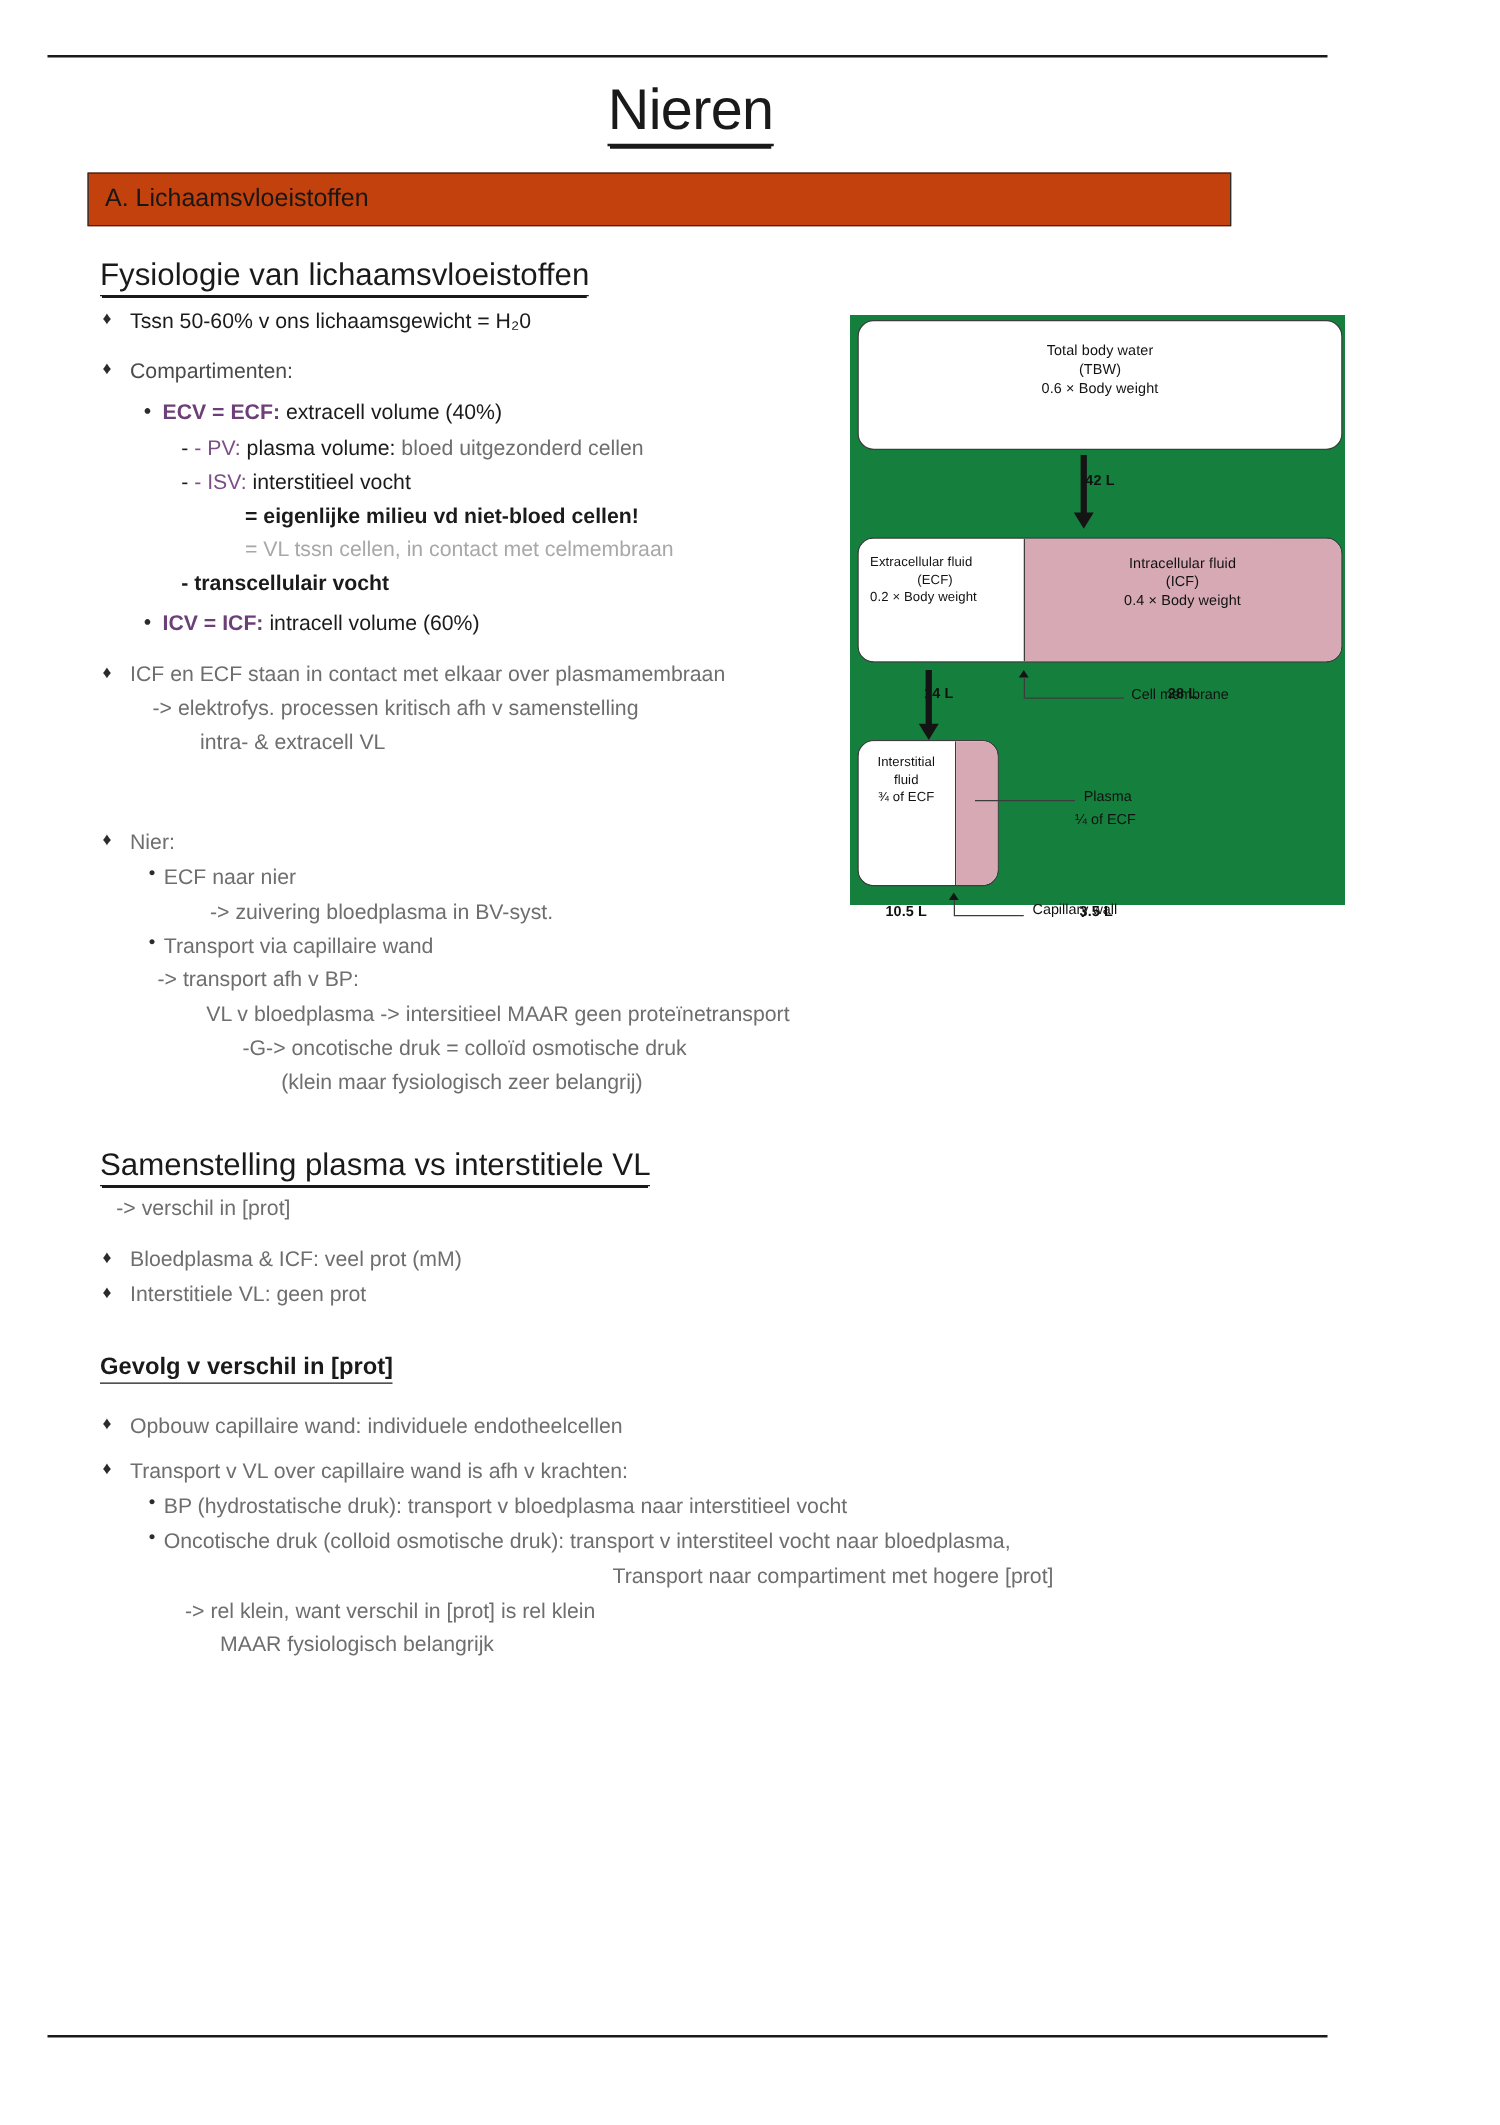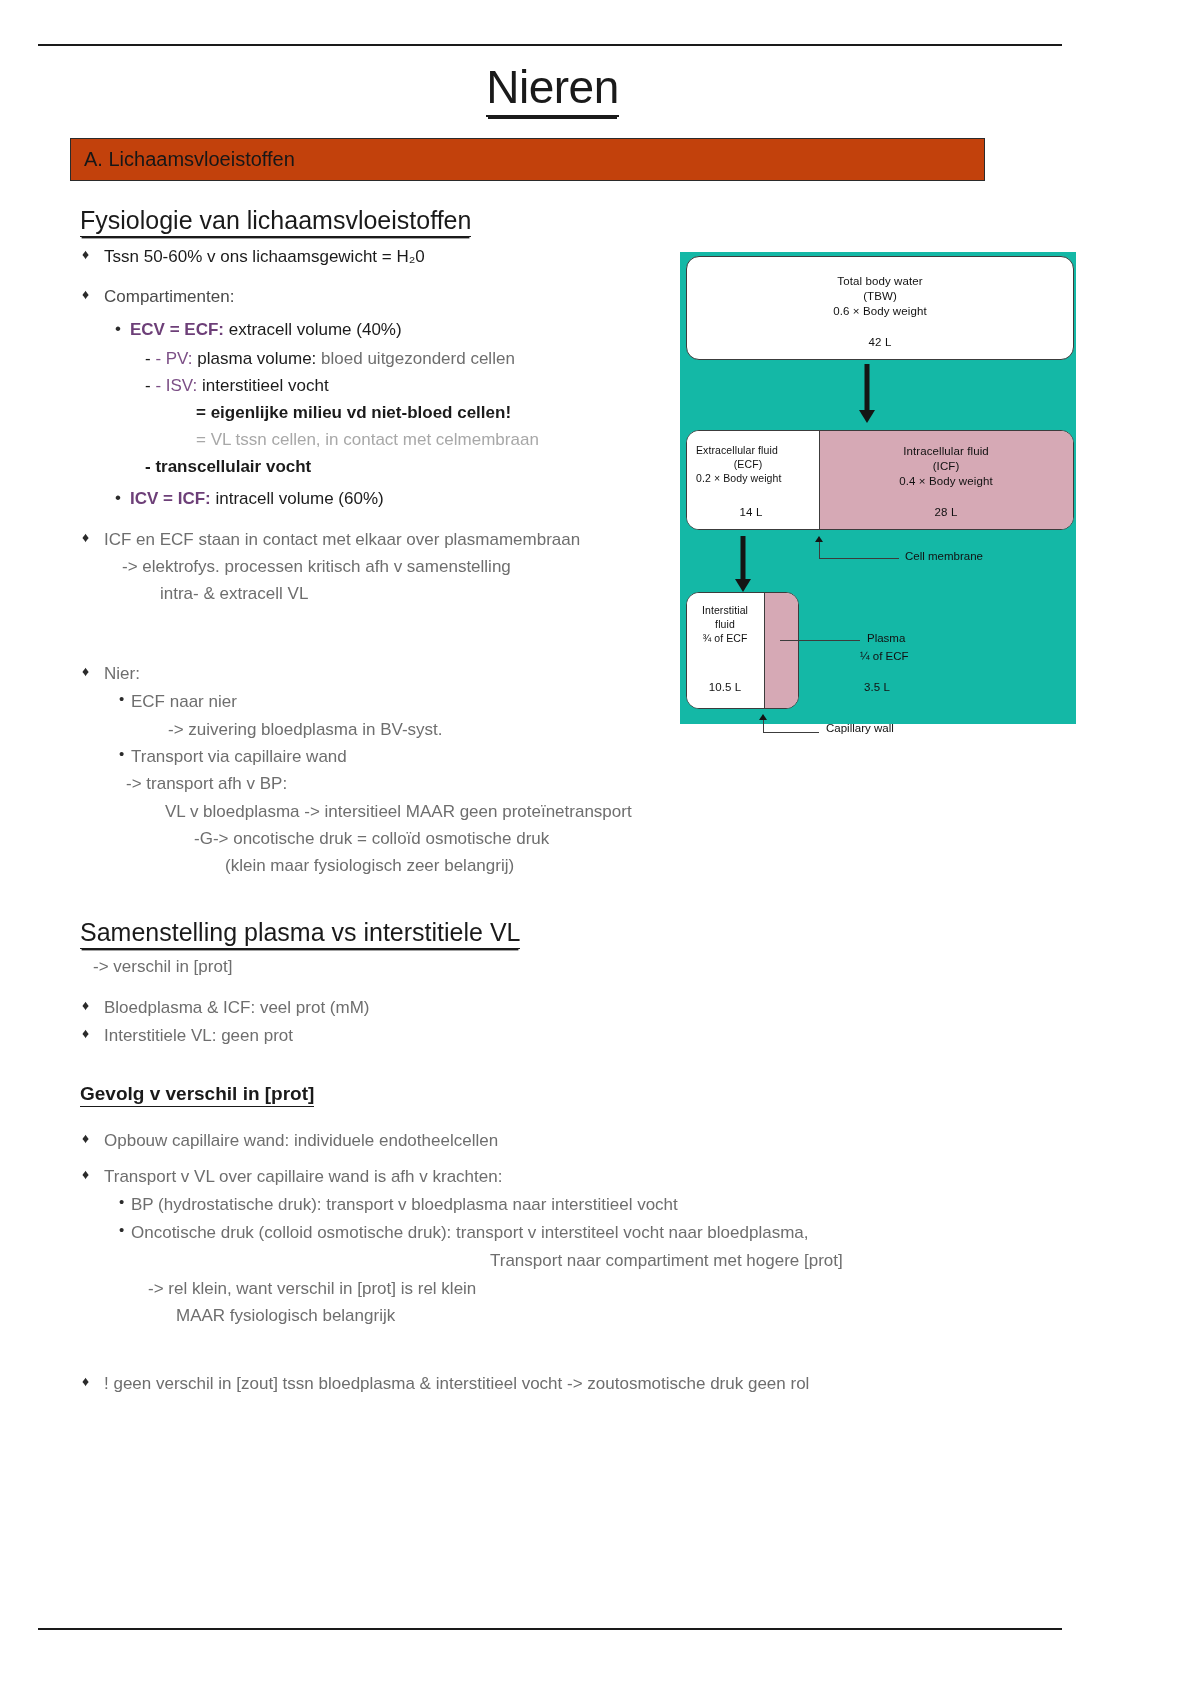--- a/index.html
+++ b/index.html
@@ -135,21 +135,21 @@
     top: -1px;
     font-size: 15px;
     color: #2b2b2b;
   }
 
   
   .figure {
     position: absolute;
     left: 680px; top: 252px;
     width: 396px; height: 472px;
-    background: #14b8a6;
+    background: #15803d;
   }
   .fig-box {
     position: absolute;
     border: 1.3px solid #3c3c3c;
     border-radius: 13px;
     background: #ffffff;
   }
   .fig-tbw {
     left: 6px; top: 4px;
     width: 388px; height: 104px;
@@ -193,21 +193,21 @@
 
   .fig-txt {
     position: absolute;
     font-family: "Liberation Sans", sans-serif;
     font-size: 11.5px;
     color: #111;
     text-align: center;
     line-height: 1.32;
     letter-spacing: 0.1px;
   }
-  .fig-txt.b { font-weight: normal; }
+  .fig-txt.b { font-weight: bold; margin-top: 43px; }
   .fig-txt.small { font-size: 10.5px; }
   .fig-lbl {
     position: absolute;
     font-size: 11.5px;
     color: #111;
     white-space: nowrap;
   }
   .arr-down {
     position: absolute;
   }
@@ -375,23 +375,20 @@
   </div>
   <div class="line" style="left:490px; top:1250px;">
     <span>Transport naar compartiment met hogere [prot]</span>
   </div>
   <div class="line" style="left:148px; top:1278px;">
     <span>-&gt; rel klein, want verschil in [prot] is rel klein</span>
   </div>
   <div class="line" style="left:176px; top:1305px;">
     <span>MAAR fysiologisch belangrijk</span>
   </div>
-  <div class="line bul-d" style="left:104px; top:1373px;">
-    <span>! geen verschil in [zout] tssn bloedplasma &amp; interstitieel vocht -&gt; zoutosmotische druk geen rol</span>
-  </div>
 
   <div class="figure">
 
     <div class="fig-box fig-tbw"></div>
     <div class="fig-txt" style="left:6px; top:22px; width:388px;">
       <div>Total body water</div>
       <div>(TBW)</div>
       <div>0.6 × Body weight</div>
     </div>
     <div class="fig-txt b" style="left:6px; top:83px; width:388px;">42 L</div>

